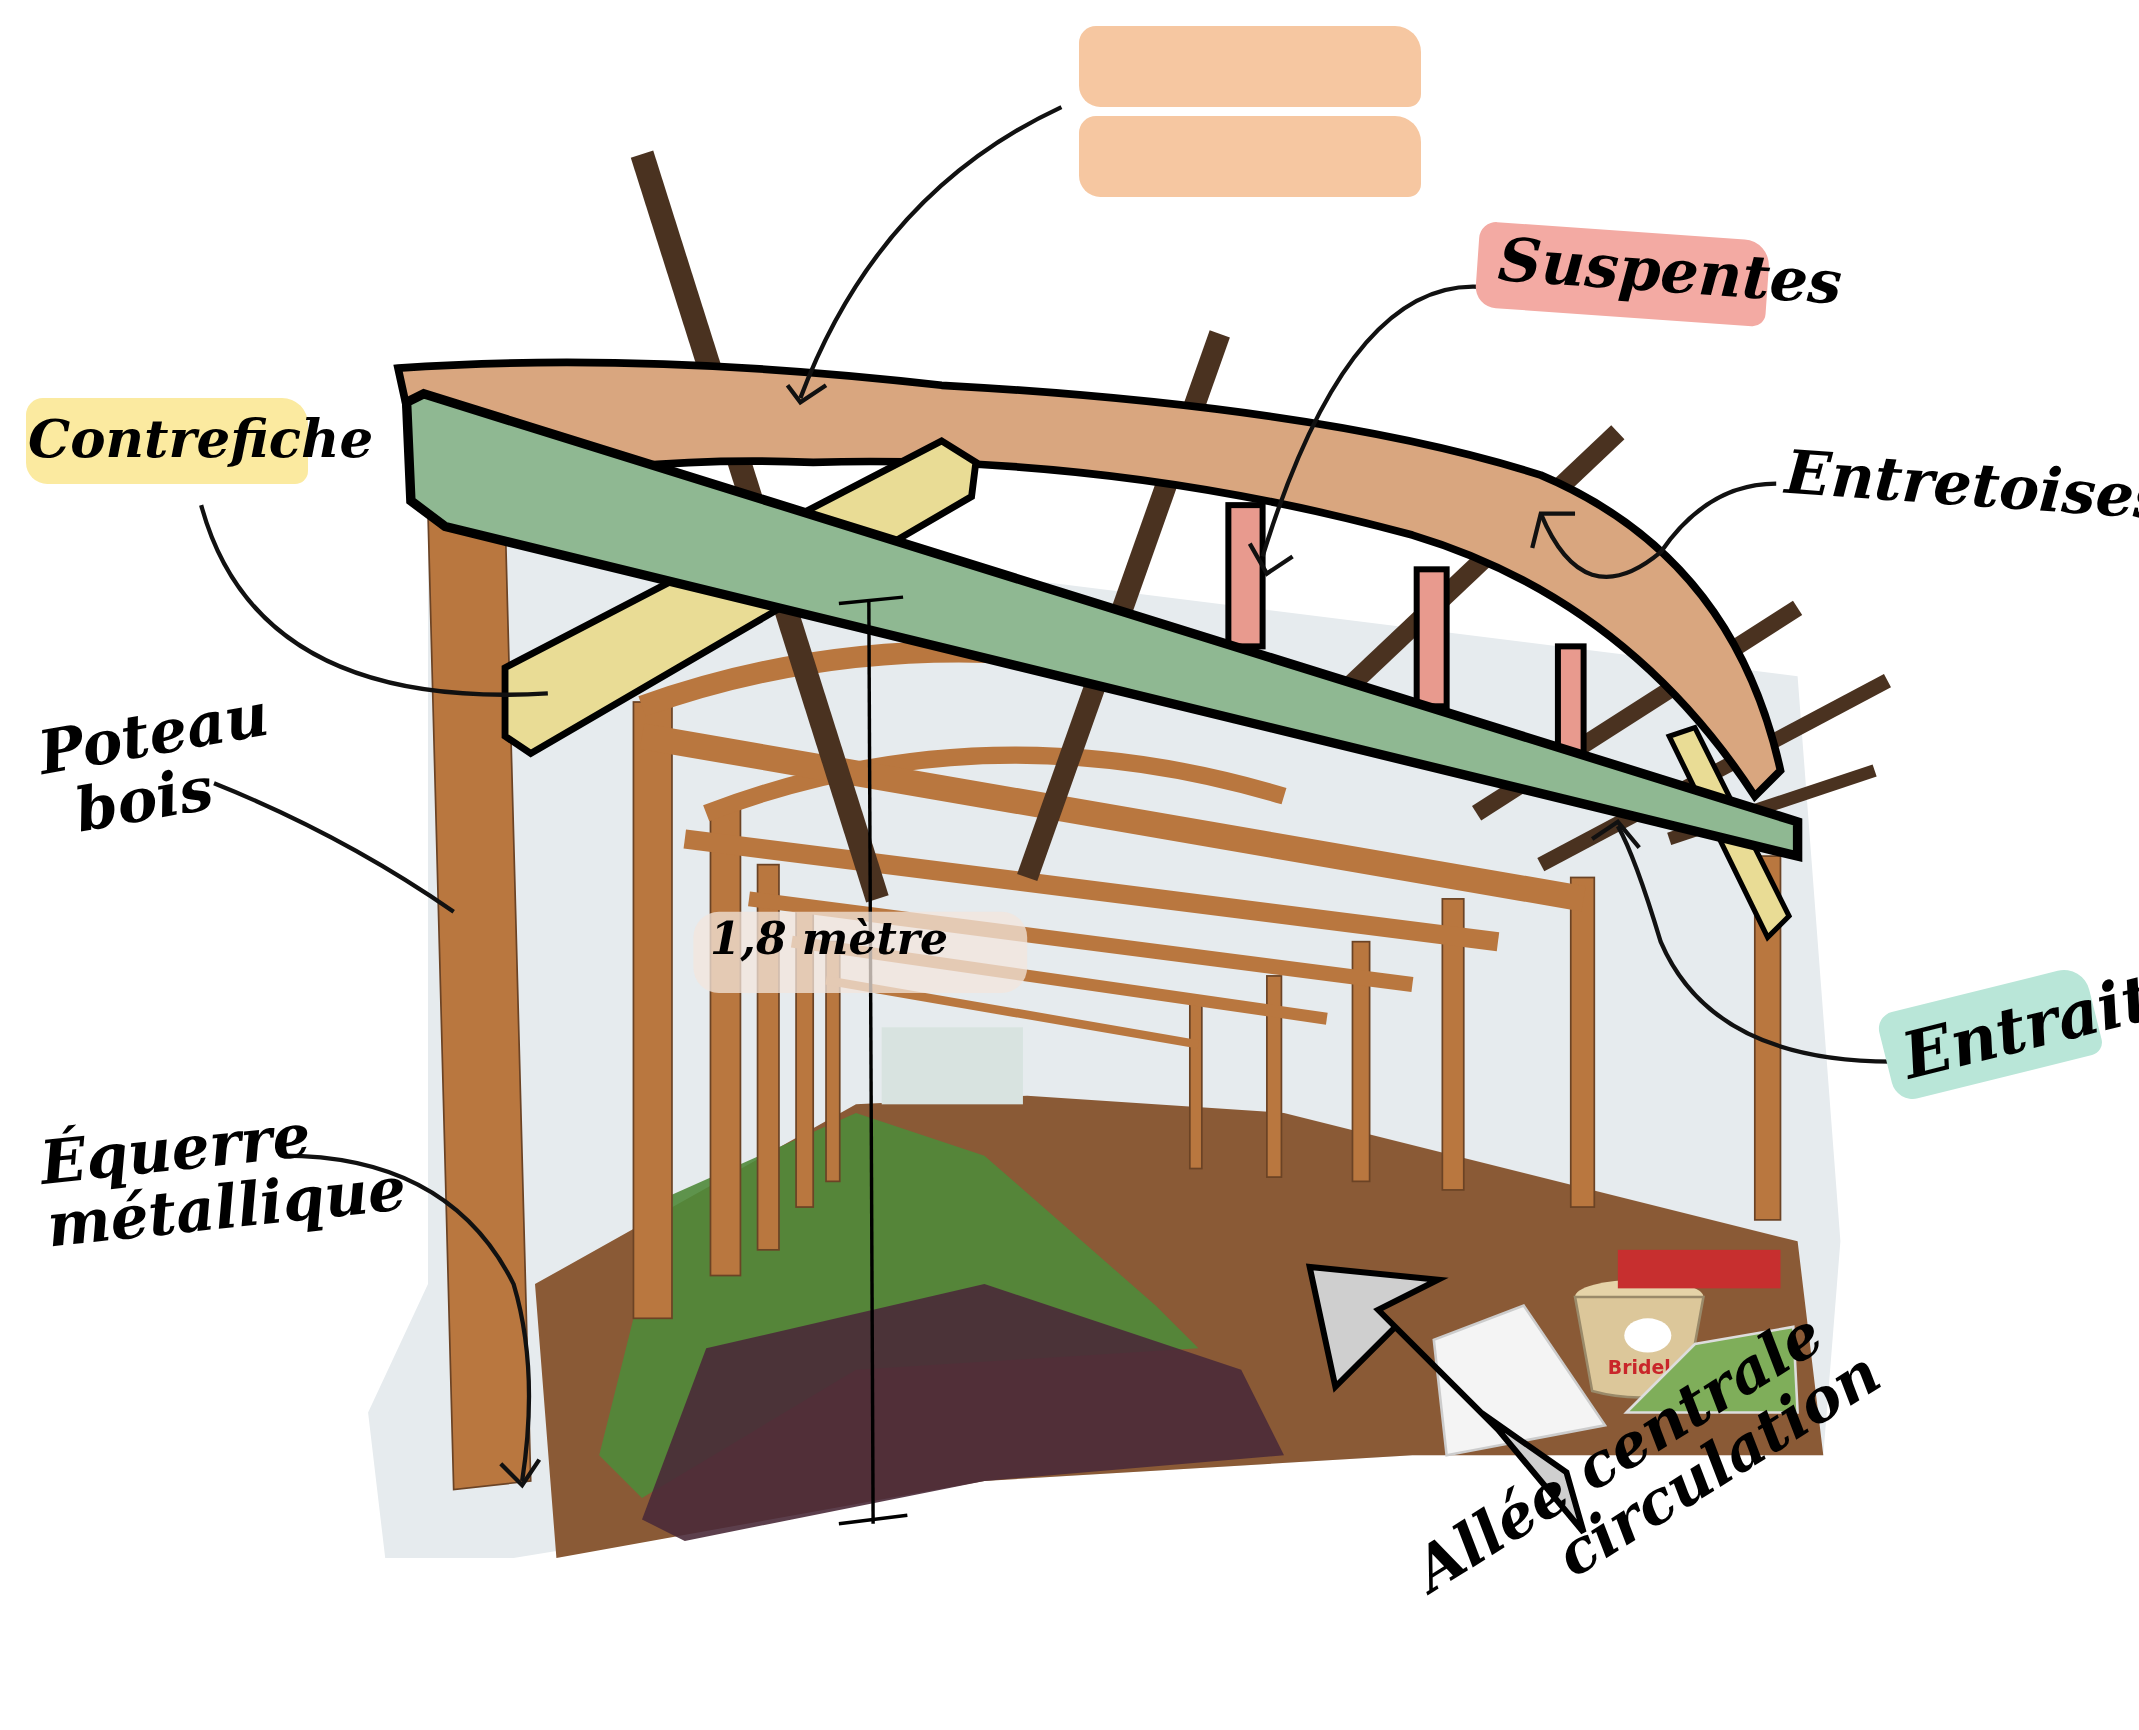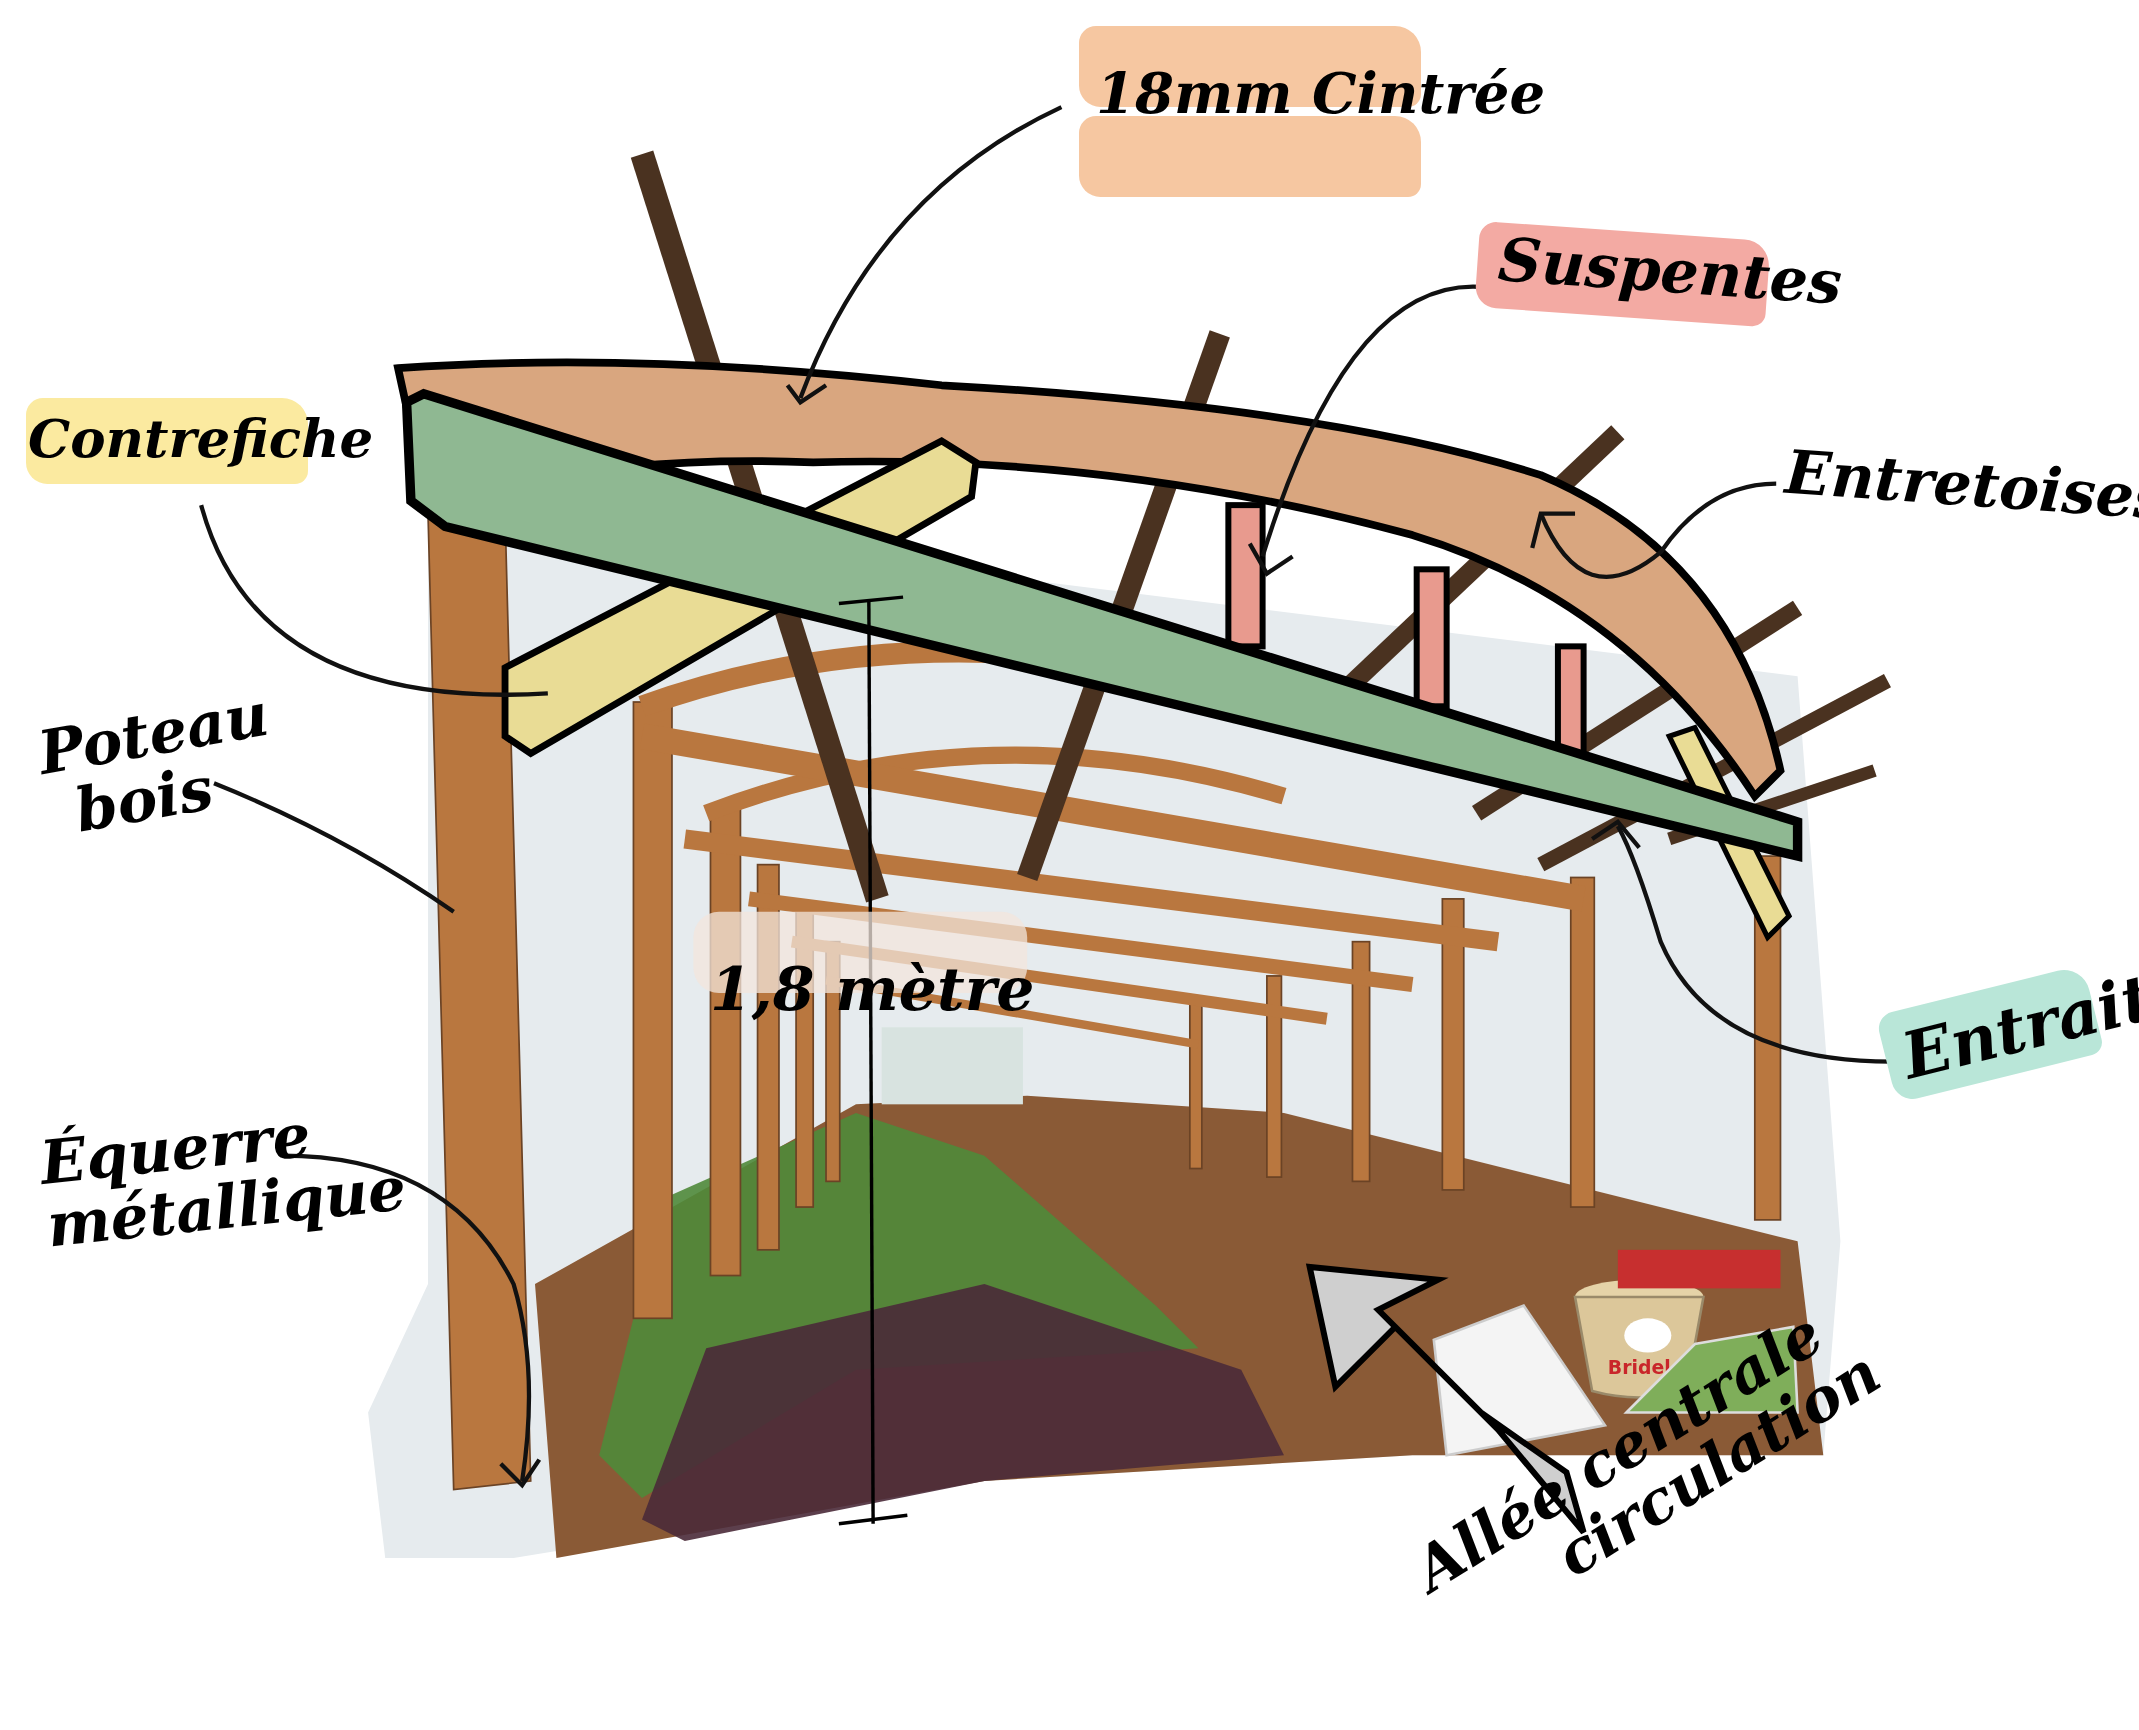--- a/index.html
+++ b/index.html
@@ -110,32 +110,31 @@
   <path d="M3700,3580 L3500,3340 L3260,3100 L3120,3240 L3060,2960 L3360,2990 L3220,3060 L3460,3300 L3660,3440 Z" fill="#cfcfcf" stroke="#000" stroke-width="14"></path>
 </svg>
 
 <div class="hl" style="left:1079px;top:26px;width:342px;height:81px;background:#f6c7a1;"></div>
 <div class="hl" style="left:1079px;top:116px;width:342px;height:81px;background:#f6c7a1;"></div>
 <div class="hl" style="left:1477px;top:231px;width:291px;height:86px;background:#f3aaa3;transform:rotate(4deg);"></div>
 <div class="hl" style="left:26px;top:398px;width:282px;height:86px;background:#fbeaa0;"></div>
 <div class="hl" style="left:1883px;top:989px;width:214px;height:90px;background:#b9e6d8;transform:rotate(-14deg);"></div>
 
 <div class="label" style="left:1096px;top:34px;font-size:56px;">
-  <div style="margin-top:30px;">18mm Cintrée</div>
 </div>
 <div class="label" style="left:1498px;top:240px;font-size:60px;transform:rotate(4deg);">Suspentes</div>
 <div class="label" style="left:28px;top:411px;font-size:53px;">Contrefiche</div>
 <div class="label" style="left:1785px;top:454px;font-size:60px;transform:rotate(4deg);">Entretoises</div>
 <div class="label" style="left:43px;top:702px;font-size:60px;transform:rotate(-10deg);">
   <div>Poteau</div>
   <div style="margin-left:26px;">bois</div>
 </div>
 <div class="label" style="left:1900px;top:993px;font-size:64px;transform:rotate(-14deg);">Entrait</div>
 <div class="label" style="left:43px;top:1113px;font-size:60px;transform:rotate(-6deg);">
   <div>Équerre</div>
   <div>métallique</div>
 </div>
-<div class="label" style="left:710px;top:958px;font-size:60px;">1,8 mètre</div>
+<div class="label" style="left:710px;top:916px;font-size:44px;">1,8 mètre</div>
 <div class="label" style="left:1404px;top:1549px;font-size:60px;transform:rotate(-32deg);transform-origin:left top;">
   <div>Allée centrale</div>
   <div style="margin-left:128px;">circulation</div>
 </div>
 
 
 </body></html>

